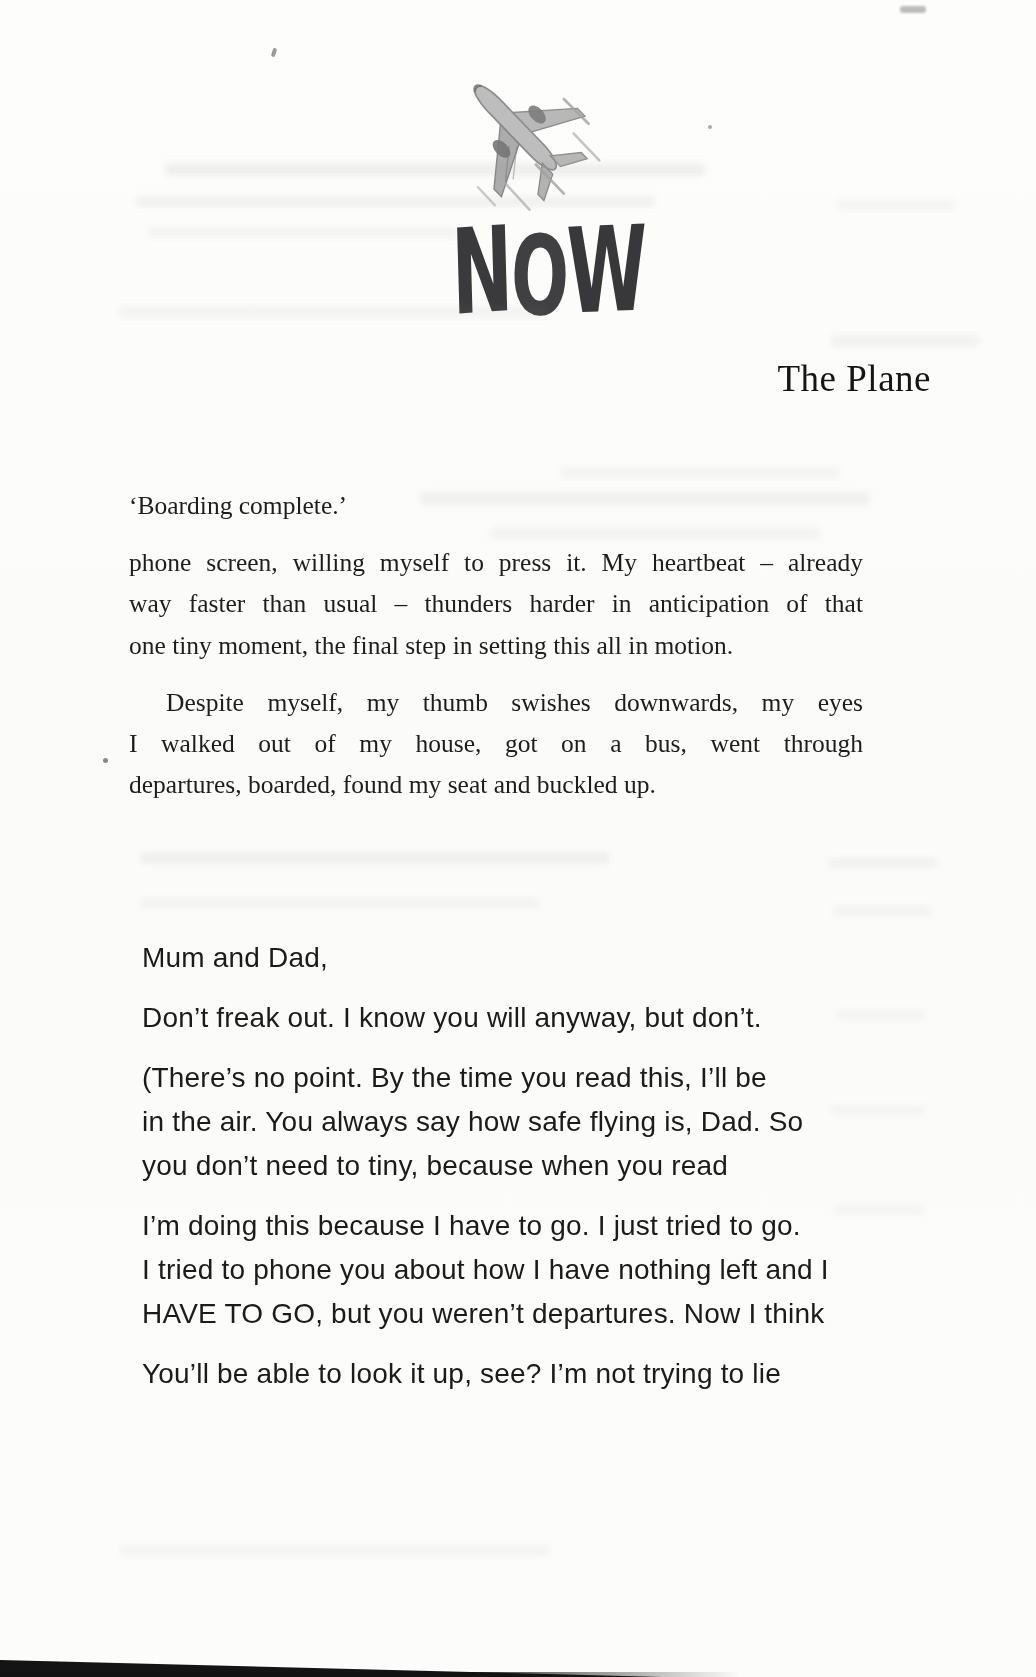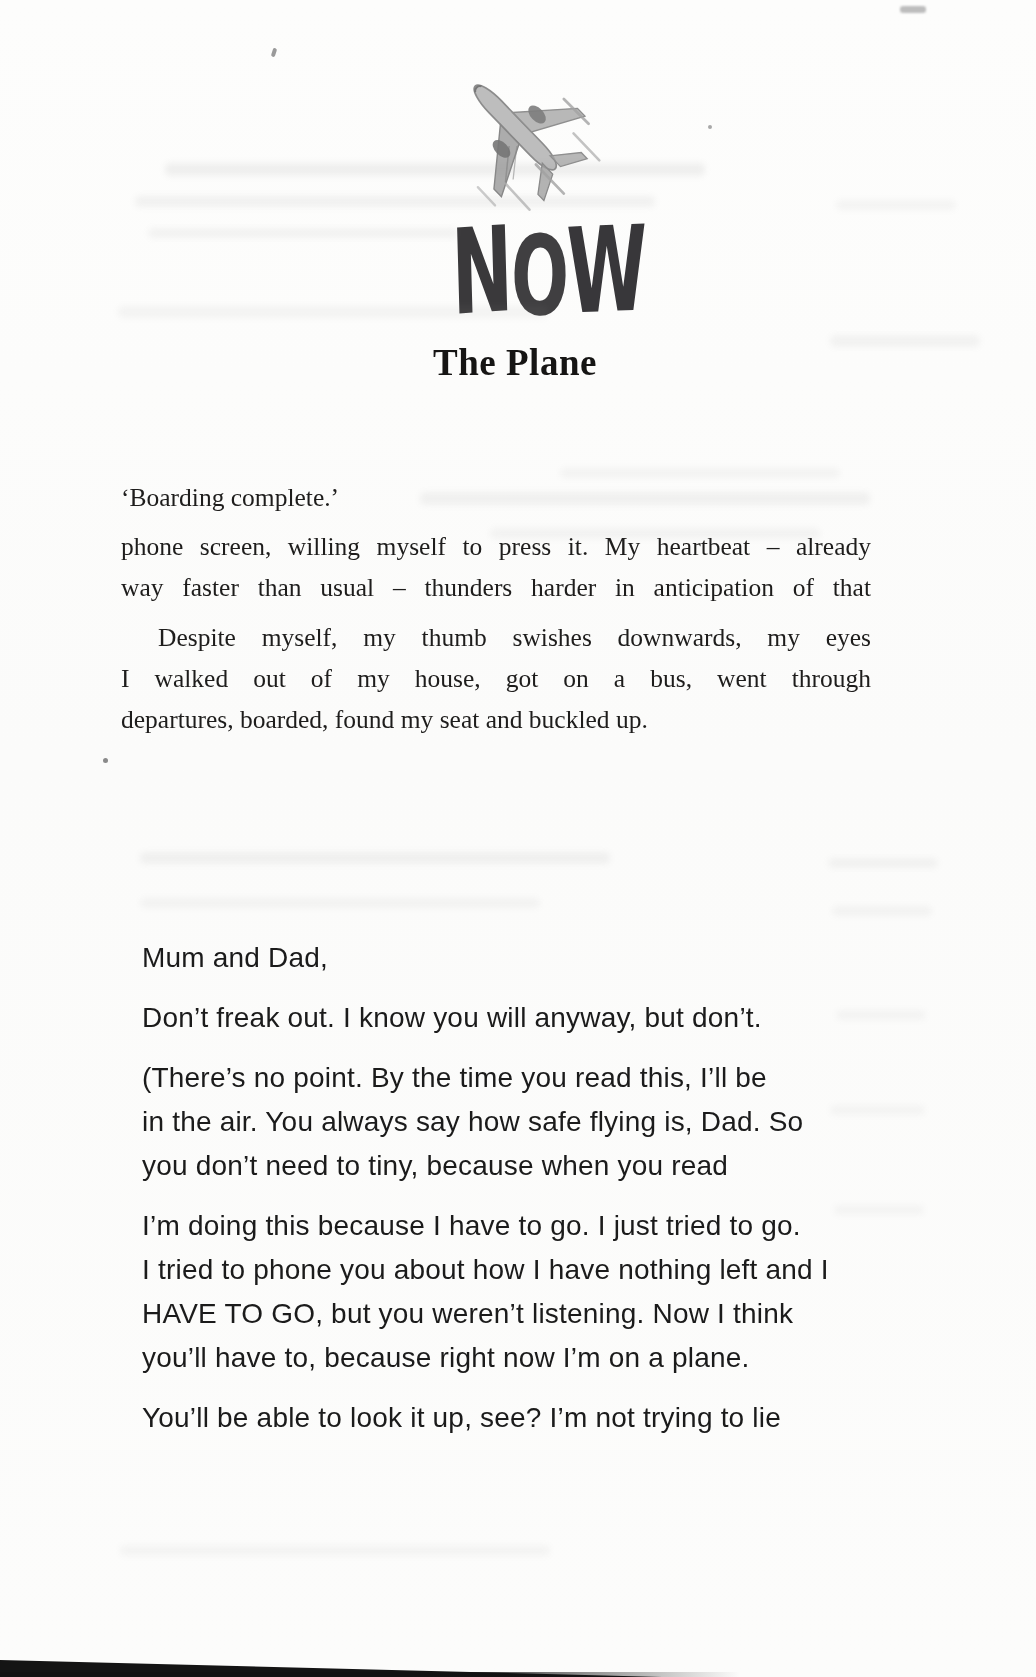--- a/index.html
+++ b/index.html
@@ -31,33 +31,33 @@
     letter-spacing:-3px;
     color:#3a393b;
   }
   .nl{display:inline-block;}
   .nl.n1{transform:rotate(-2.5deg) translateY(1px);}
   .nl.n2{transform:rotate(2deg) translateY(3px);font-size:110px;color:#403f41;}
   .nl.n3{transform:rotate(-1.5deg);color:#38373a;}
 
   
   .title{
-    position:absolute;left:115px;top:340px;width:800px;margin:0;
-    text-align:center;
+    position:absolute;left:115px;top:340px;width:800px;margin:16px;
+    text-align:right;
     font-family:"Liberation Serif", serif;
-    font-weight:700;font-size:37px;line-height:46px;
+    font-weight:400;font-size:37px;line-height:46px;
     color:#161514;letter-spacing:0.5px;
   }
 
   
   .narrative{
     position:absolute;left:113px;top:469px;width:766px;
     font-size:25.5px;line-height:41.2px;color:#1e1d1c;
   }
-  .narrative p{margin:8px;}
+  .narrative p{margin:16px;}
   .ln{display:block;}
   .jl{text-align:justify;text-align-last:justify;}
   .ind{text-indent:37px;}
 
   
   .email{
     position:absolute;left:142px;top:936px;width:742px;
     font-family:"Liberation Sans", sans-serif;
     font-size:28px;line-height:44px;letter-spacing:0.2px;
     color:#1b1b1b;
@@ -124,20 +124,21 @@
 
   <h1 class="title">The Plane</h1>
 
   <section class="narrative">
     <p>
       <span class="ln">‘Boarding complete.’</span>
     </p>
     <p>
       <span class="ln jl">phone screen, willing myself to press it. My heartbeat – already</span>
       <span class="ln jl">way faster than usual – thunders harder in anticipation of that</span>
+      <span class="ln">one tiny moment, the final step in setting this all in motion.</span>
     </p>
     <p>
       <span class="ln jl ind">Despite myself, my thumb swishes downwards, my eyes</span>
       <span class="ln jl">I walked out of my house, got on a bus, went through</span>
       <span class="ln">departures, boarded, found my seat and buckled up.</span>
     </p>
   </section>
 
   <section class="email">
     <p>
@@ -147,22 +148,21 @@
       <span class="ln">Don’t freak out. I know you will anyway, but don’t.</span>
     </p>
     <p>
       <span class="ln">(There’s no point. By the time you read this, I’ll be</span>
       <span class="ln">in the air. You always say how safe flying is, Dad. So</span>
       <span class="ln">you don’t need to tiny, because when you read</span>
     </p>
     <p>
       <span class="ln">I’m doing this because I have to go. I just tried to go.</span>
       <span class="ln">I tried to phone you about how I have nothing left and I</span>
-      <span class="ln">HAVE TO GO, but you weren’t listening. Now I think</span>
-      <span class="ln">you’ll have to, because right now I’m on a plane.</span>
+      <span class="ln">HAVE TO GO, but you weren’t departures. Now I think</span>
     </p>
     <p>
       <span class="ln">You’ll be able to look it up, see? I’m not trying to lie</span>
     </p>
   </section>
 
   <div class="ghosts">
     <div style="left:165px;top:163px;width:540px;height:13px;opacity:.12;"></div>
     <div style="left:135px;top:196px;width:520px;height:11px;opacity:.10;"></div>
     <div style="left:148px;top:228px;width:310px;height:10px;opacity:.09;"></div>

